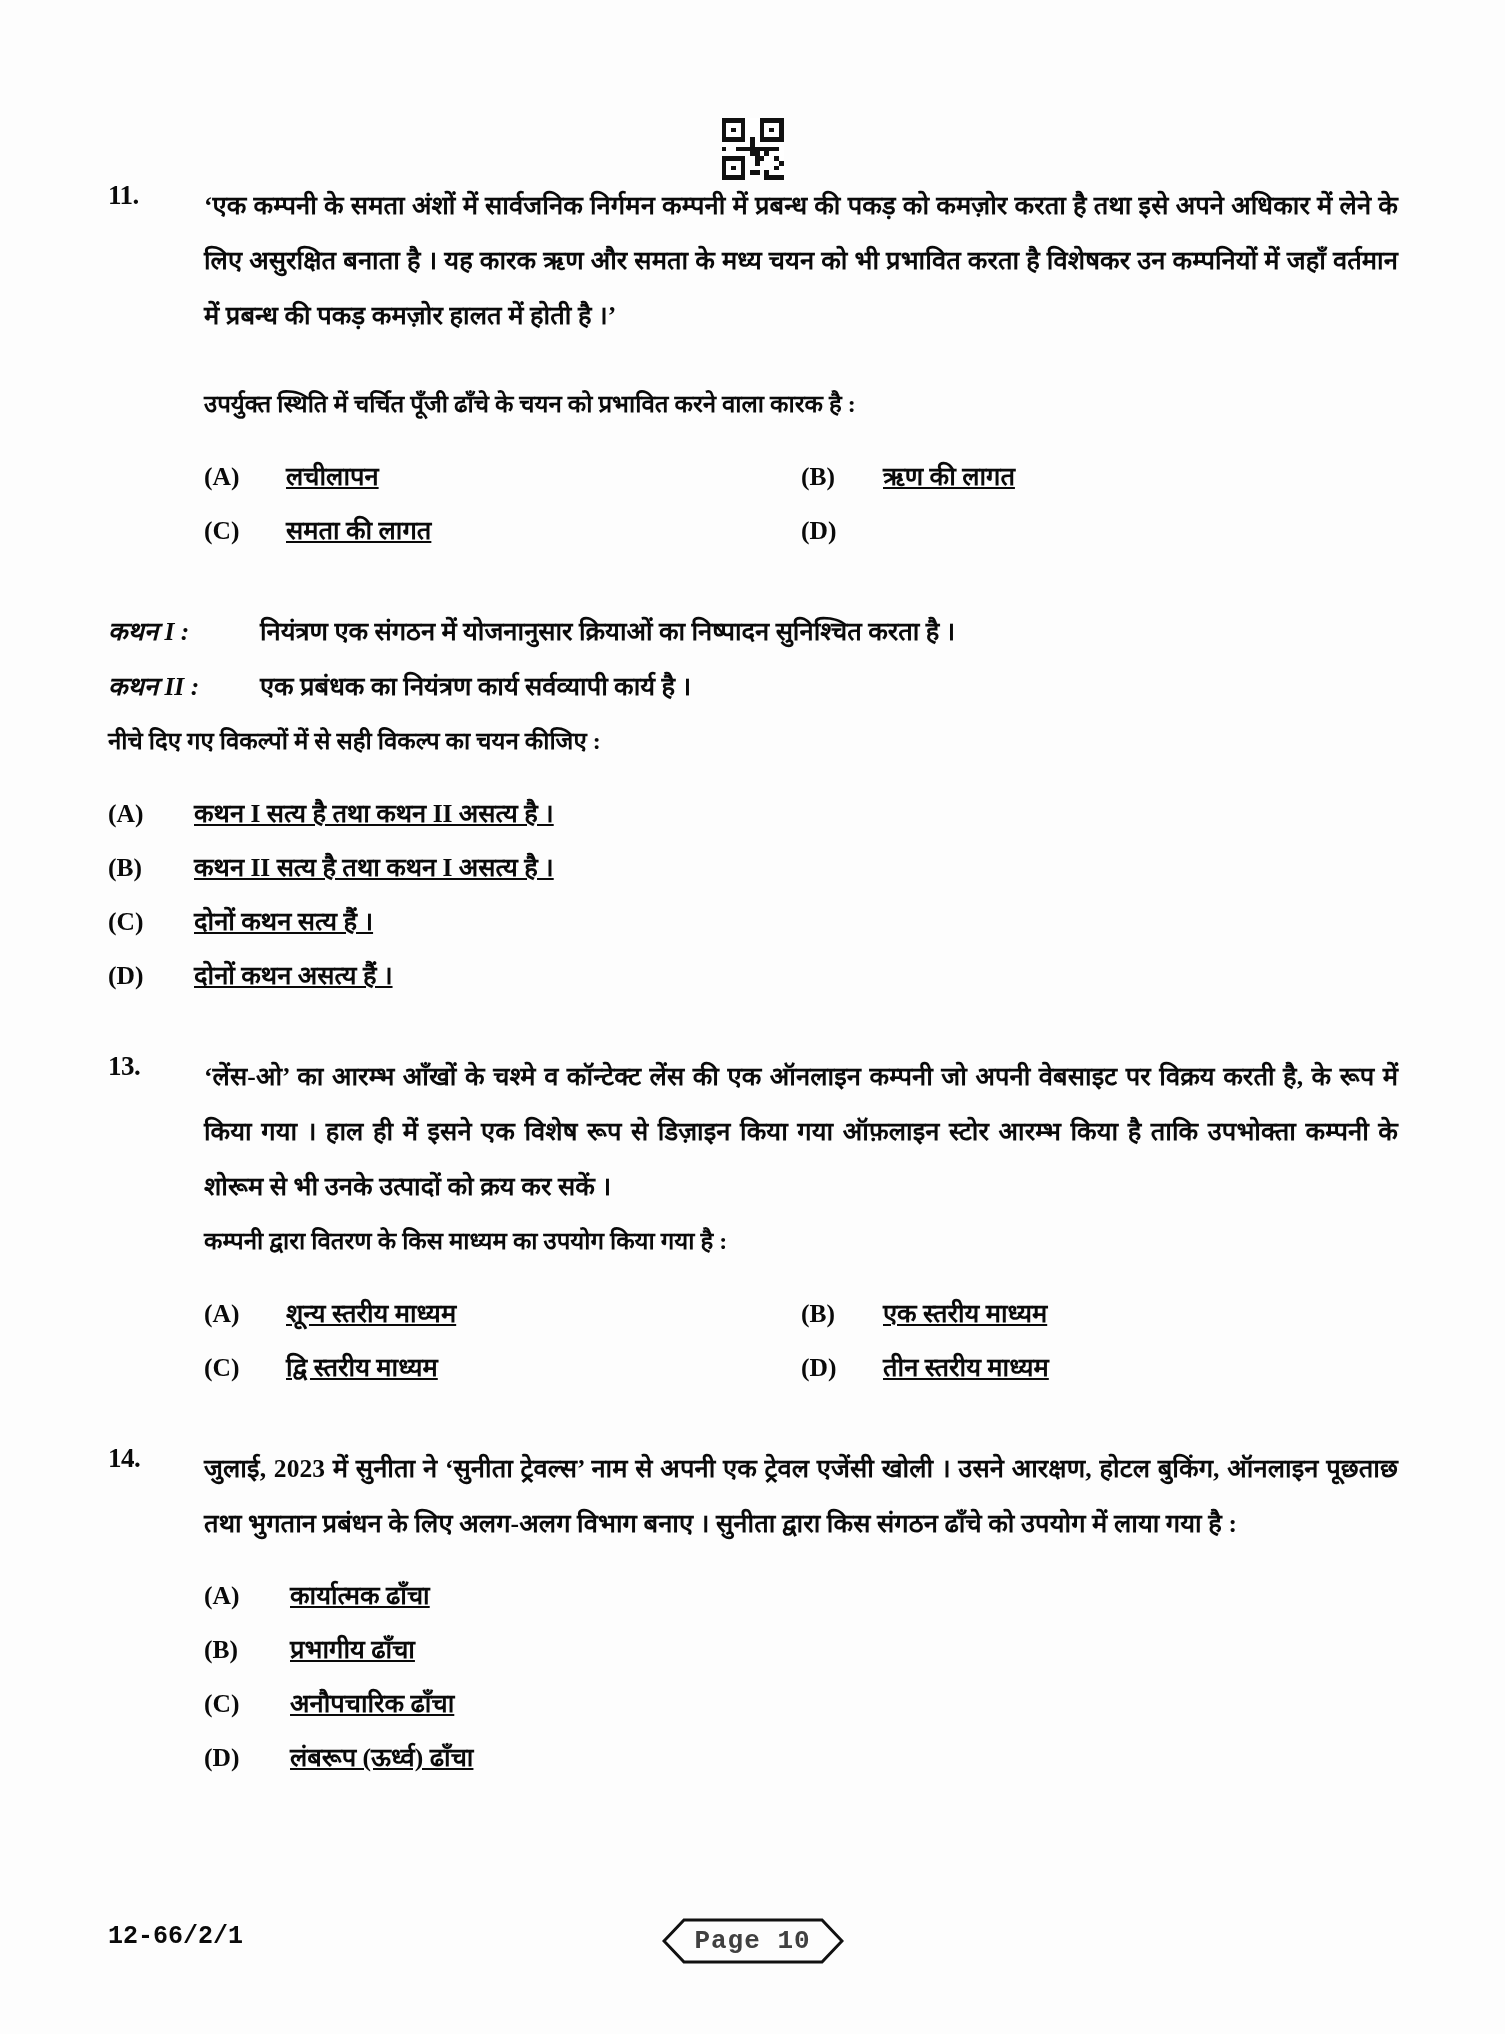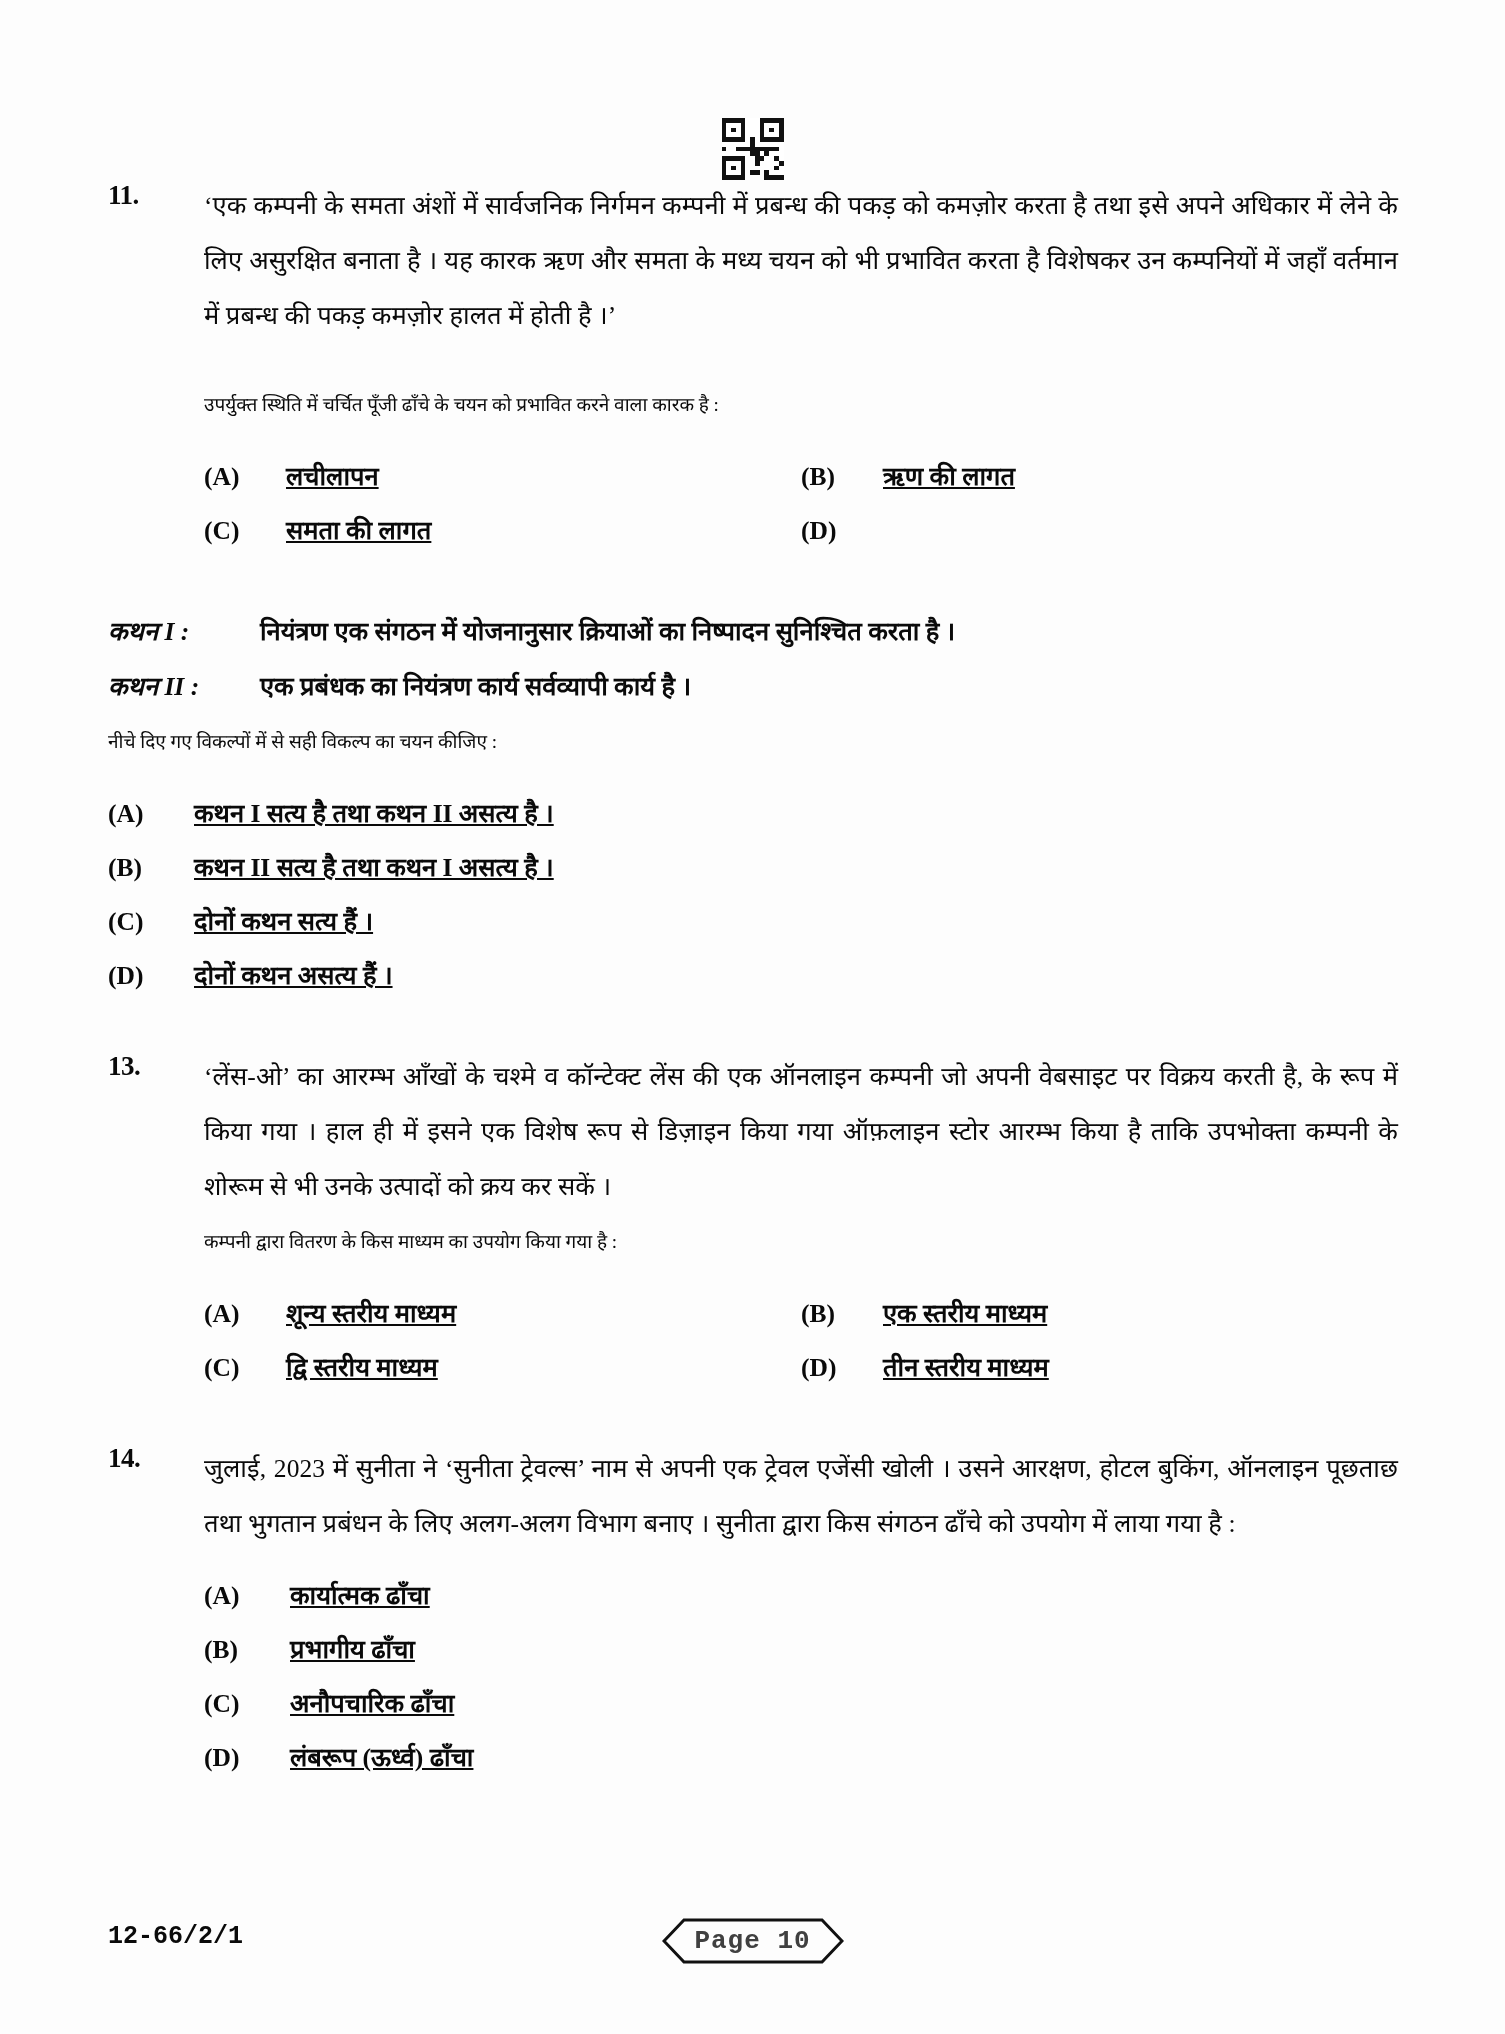--- a/index.html
+++ b/index.html
@@ -62,27 +62,27 @@
     letter-spacing: -0.5px;
   }
   .q-body { flex: 1 1 auto; }
 
   .para {
     font-size: 25.5px;
     line-height: 55px;
     text-align: justify;
     text-justify: inter-word;
     font-family: "Liberation Serif", "DejaVu Serif", serif;
-    font-weight: 400;
+    font-weight: 700;
     letter-spacing: 0.1px;
   }
   .stem {
-    font-size: 19px;
+    font-size: 24px;
     line-height: 55px;
-    font-weight: 400;
+    font-weight: 700;
     font-family: "Liberation Serif", "DejaVu Serif", serif;
   }
   .spacer-sm { height: 18px; }
   .spacer-md { height: 34px; }
   .spacer-lg { height: 46px; }
 
   
   .stmt-row {
     display: flex;
     font-size: 25.5px;

